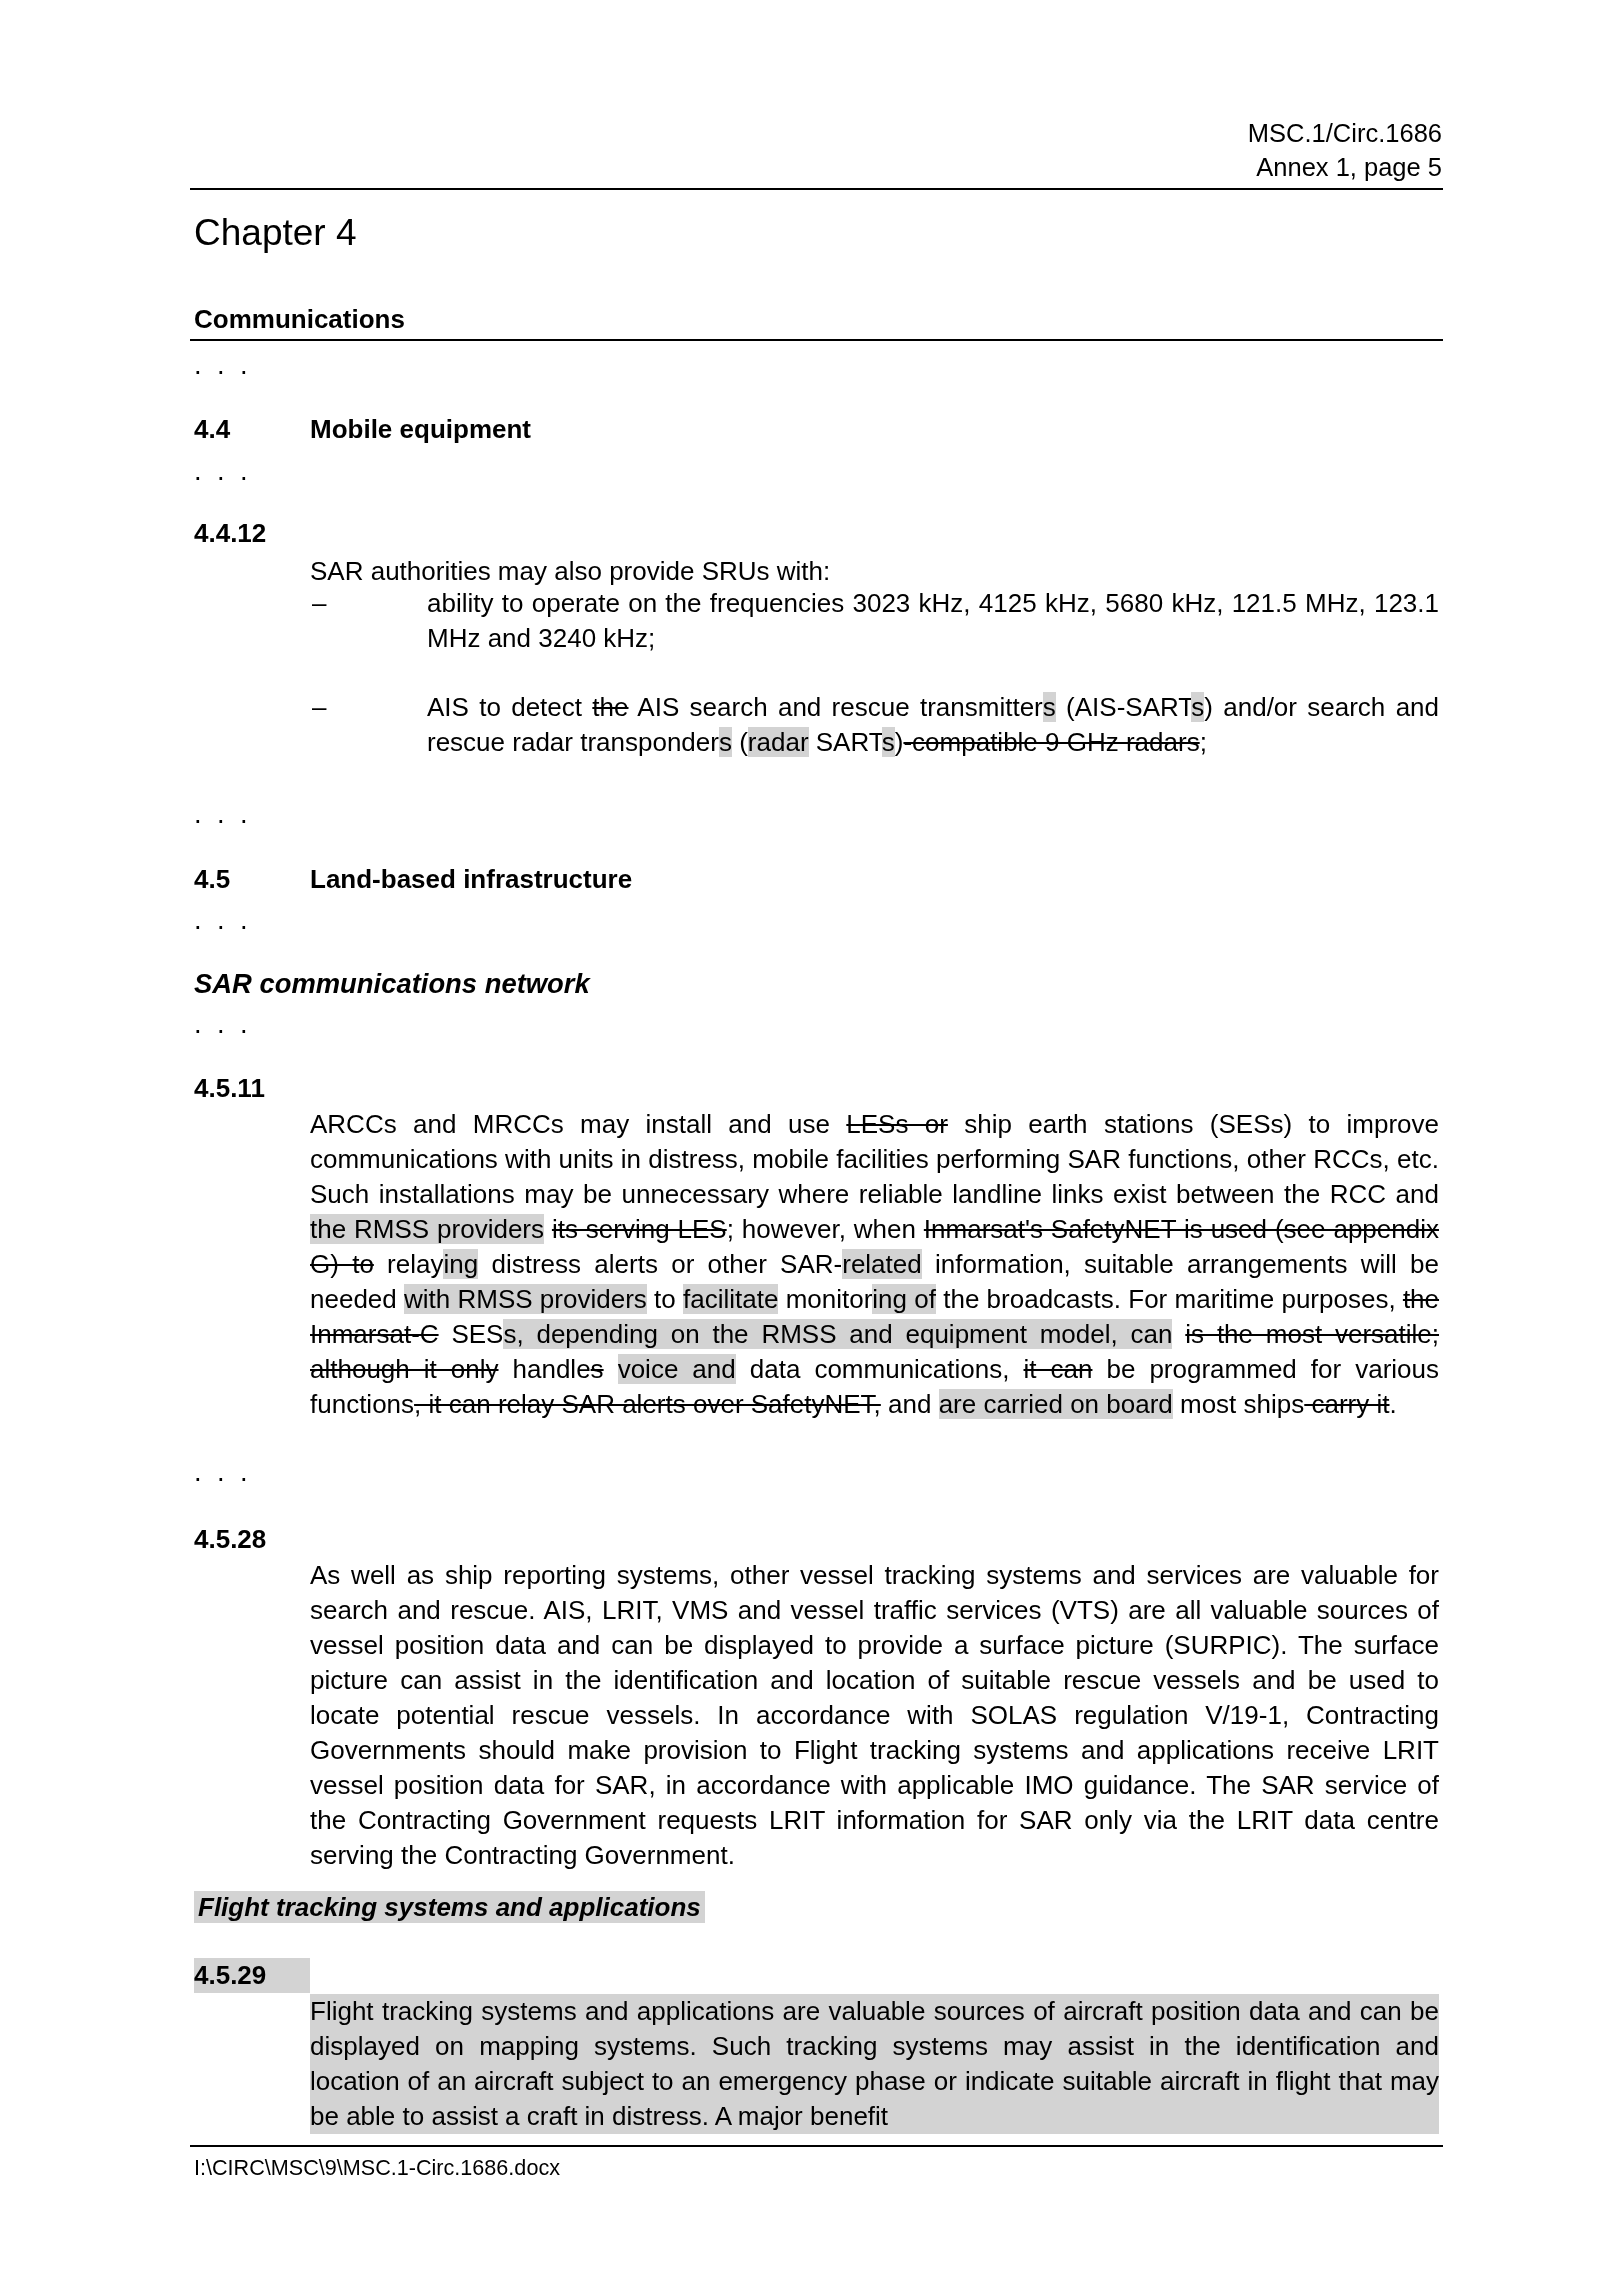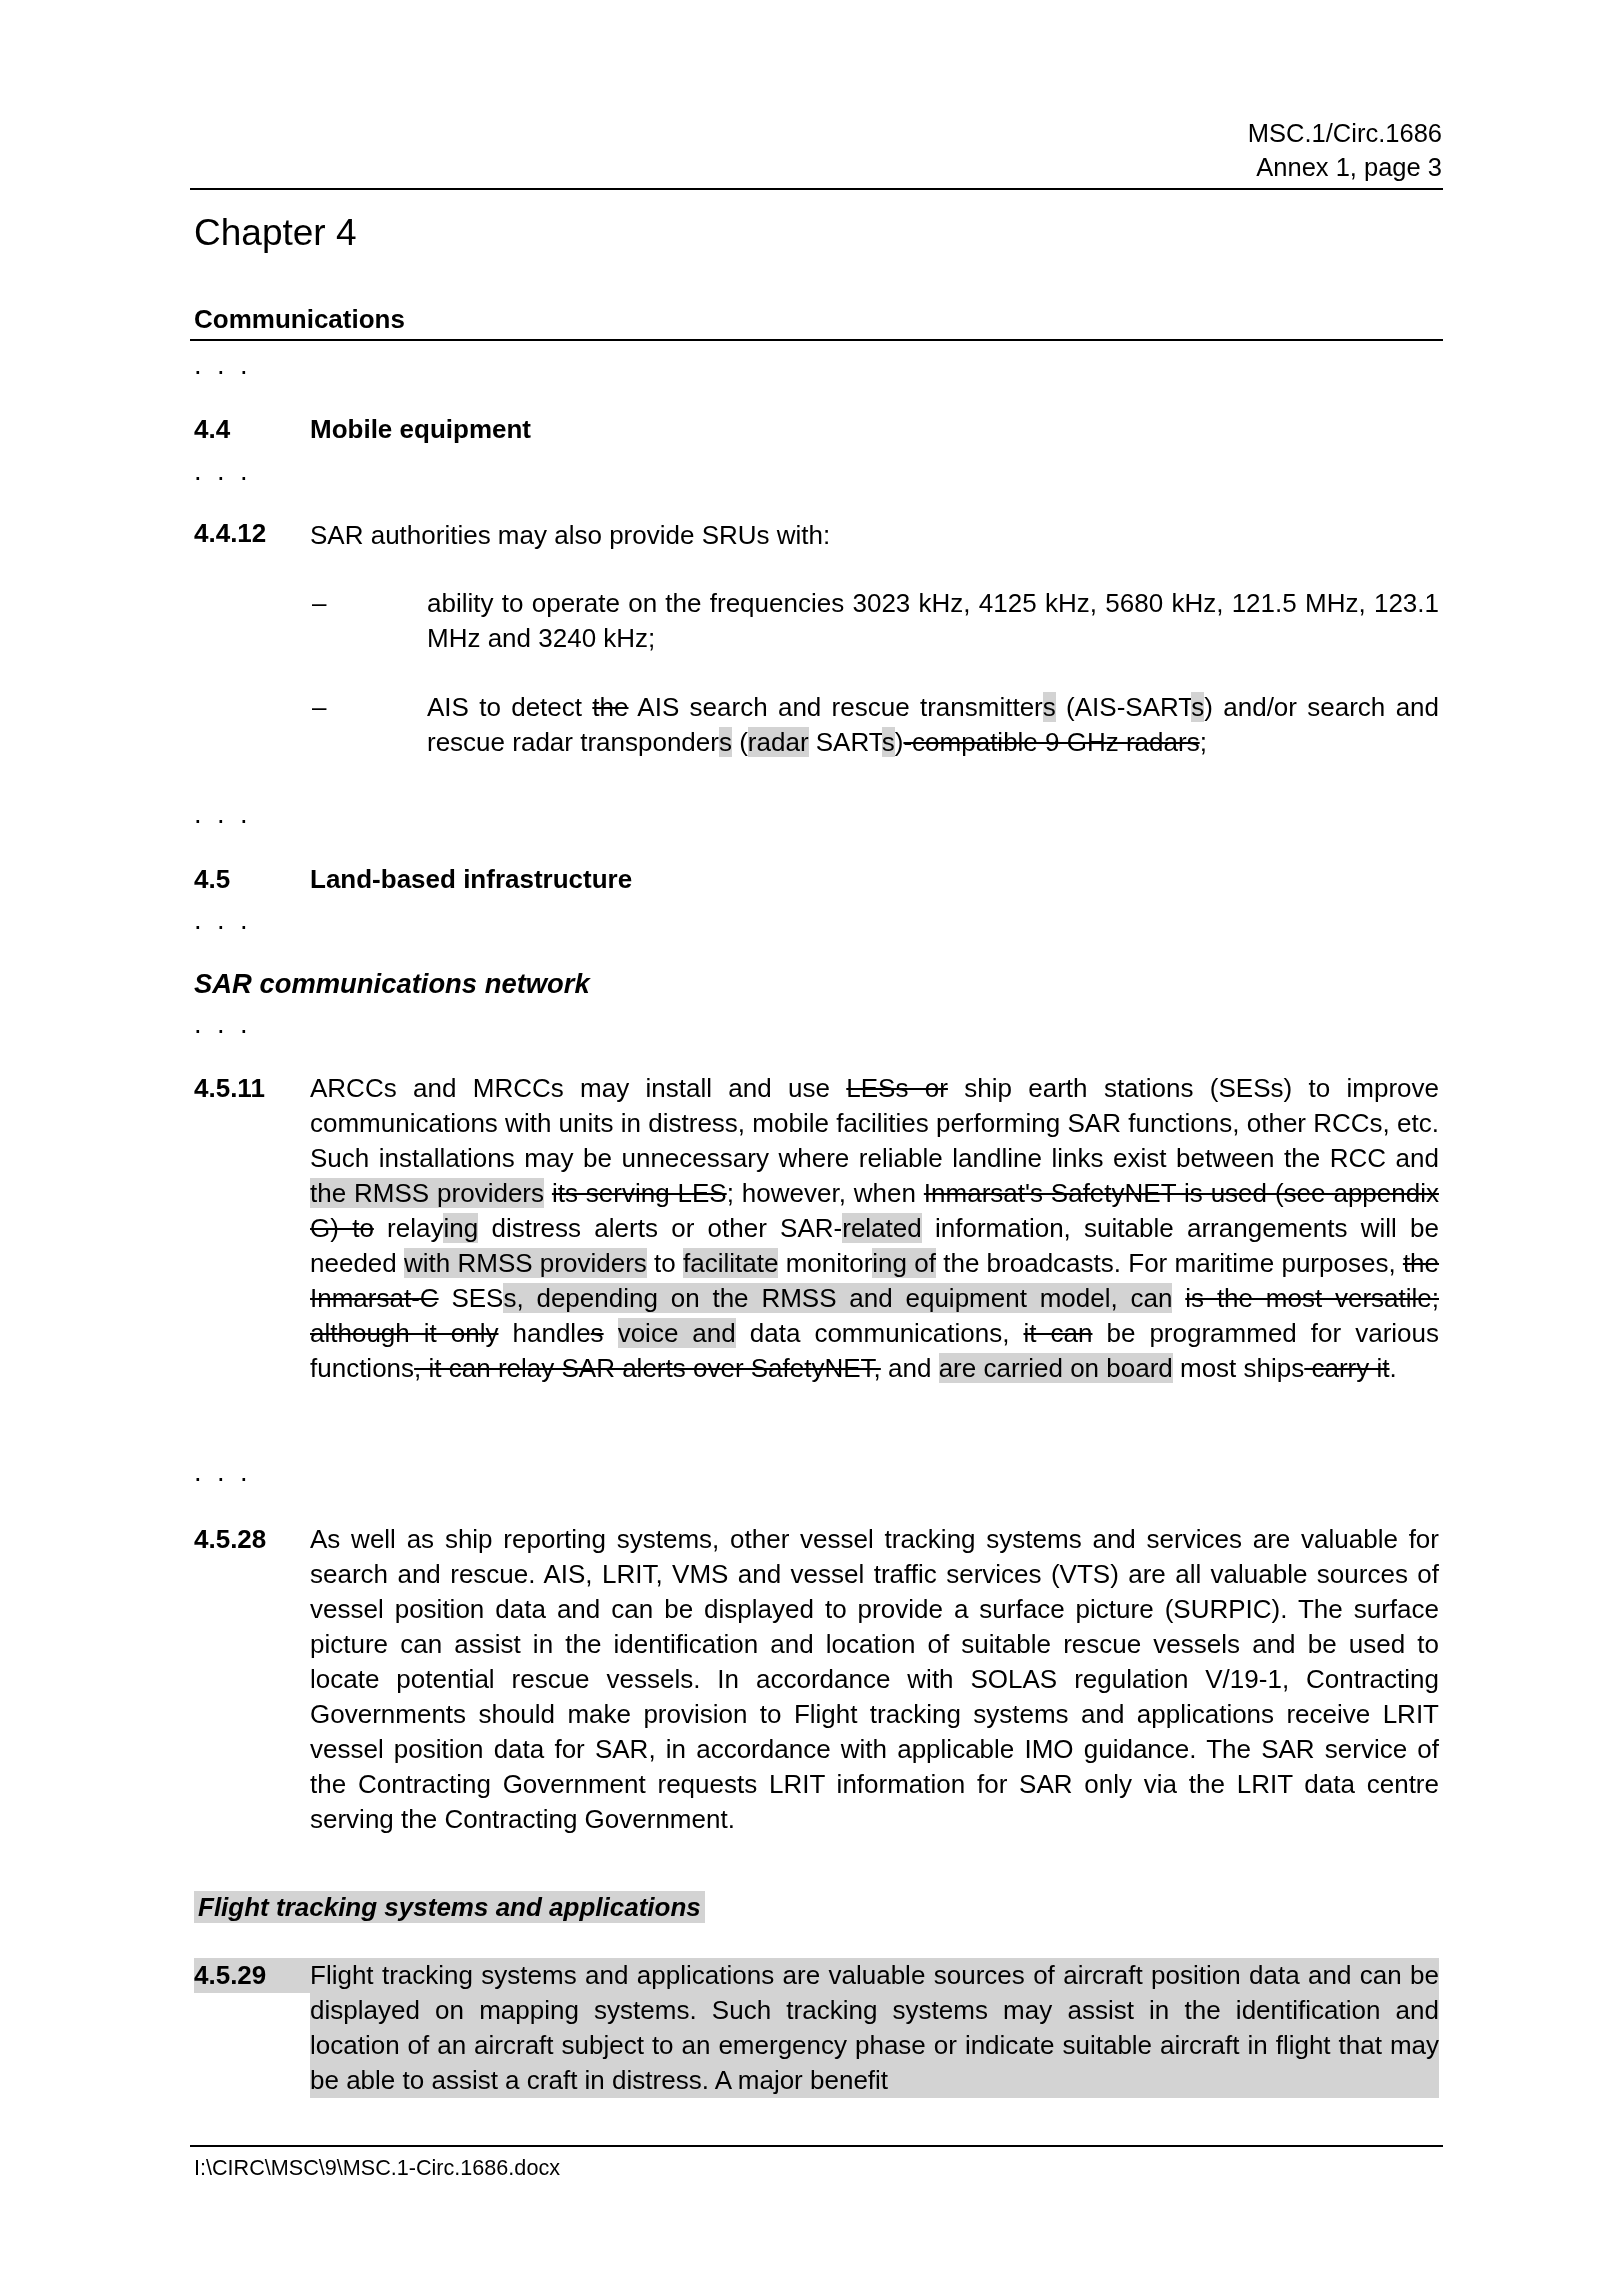--- a/index.html
+++ b/index.html
@@ -7,37 +7,37 @@
          font-family: "Liberation Sans", sans-serif; color: #000; }
   .page { position: absolute; left: 0; top: 0; width: 1621px; height: 2293px; }
   .hdr { position: absolute; right: 179px; top: 116px; text-align: right;
          font-size: 25.5px; line-height: 34px; }
   .rule { position: absolute; left: 190px; width: 1253px; height: 2px; background: #000; }
   .chapter { position: absolute; left: 194px; top: 210px; font-size: 37px; line-height: 45px; }
   .h-bold { font-weight: bold; font-size: 27.4px; }
   .block { position: absolute; left: 194px; width: 1245px; font-size: 26px; }
   .dots { position: absolute; left: 194px; font-size: 27.4px; letter-spacing: 3.9px; line-height: 27.4px; }
   .num { position: absolute; left: 0; top: 0; font-weight: bold; }
-  .body-text { margin-left: 116px; text-align: justify; line-height: 35px; }
+  .body-text { margin-left: 116px; text-align: justify; line-height: 35px; margin-top: 36px; }
   .bullet-dash { position: absolute; left: 118px; top: 0; }
   .bullet-text { margin-left: 233px; text-align: justify; line-height: 35px; }
   .ins { background: #d3d3d3; }
   .del { text-decoration: line-through; text-decoration-thickness: 2px; }
   .ital-head { font-weight: bold; font-style: italic; }
   .shade-block { background: #d3d3d3; }
   .footer-text { position: absolute; left: 194px; top: 2155px; font-size: 21.6px; }
 </style>
 </head>
 <body>
 
 <div class="page">
 
   <div class="hdr">
     <div>MSC.1/Circ.1686</div>
-    <div>Annex 1, page 3</div>
+    <div>Annex 1, page 5</div>
   </div>
   <div class="rule" style="top:188px"></div>
 
   <div class="chapter">Chapter 4</div>
 
   <div class="block h-bold" style="top:304px; line-height:31px;">Communications</div>
   <div class="rule" style="top:339px"></div>
 
   <div class="dots" style="top:351px">. . .</div>
 

